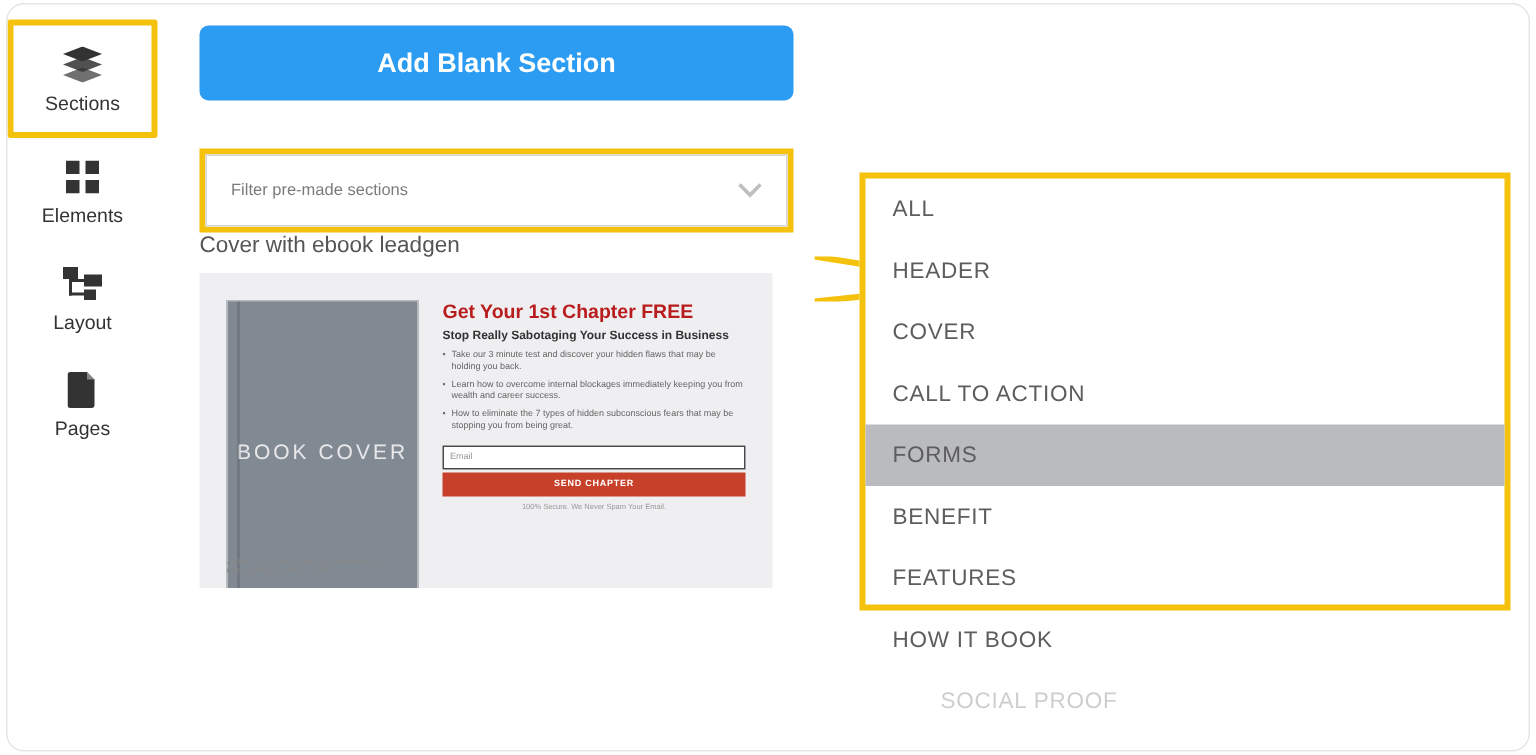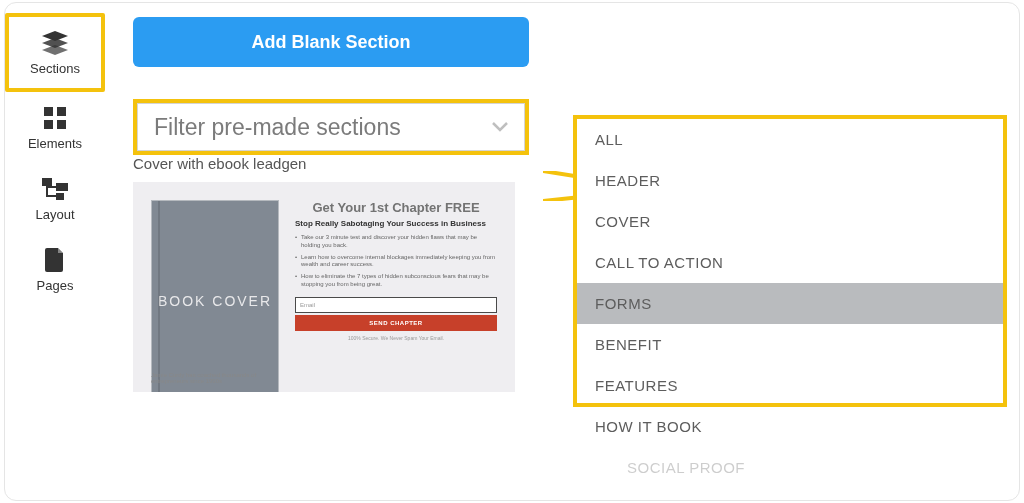--- a/index.html
+++ b/index.html
@@ -78,21 +78,21 @@
     .filter-select {
       display: flex;
       align-items: center;
       justify-content: space-between;
       border: 1px solid #d4d4d4;
       background: #fff;
       height: 48px;
       padding: 0 16px;
       cursor: pointer;
       color: #7b7b7b;
-      font-size: 23px;
+      font-size: 11px;
     }
     .chevron {
       color: #bfbfbf;
       font-size: 18px;
     }
     .connector {
       position: absolute;
       top: 168px;
       left: 538px;
       width: 38px;
@@ -134,25 +134,24 @@
       width: 2px;
       background: rgba(0,0,0,0.12);
     }
     .preview-right {
       flex: 1;
       padding-left: 16px;
       font-size: 7px;
       color: #666;
     }
     .preview-right .headline {
-      color: #737373;
+      color: #b91c1c;
       font-size: 13px;
       font-weight: 700;
       margin-bottom: 4px;
-      text-align: center;
     }
     .preview-right .sub {
       font-size: 8px;
       font-weight: 700;
       color: #333;
       margin-bottom: 6px;
     }
     .preview-right ul {
       list-style: none;
       padding: 0;

